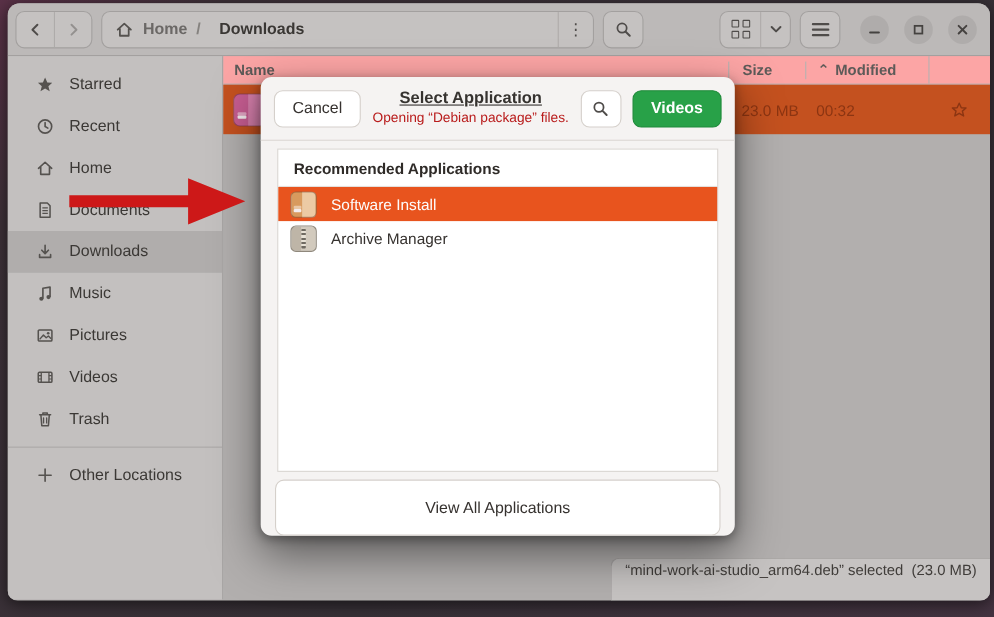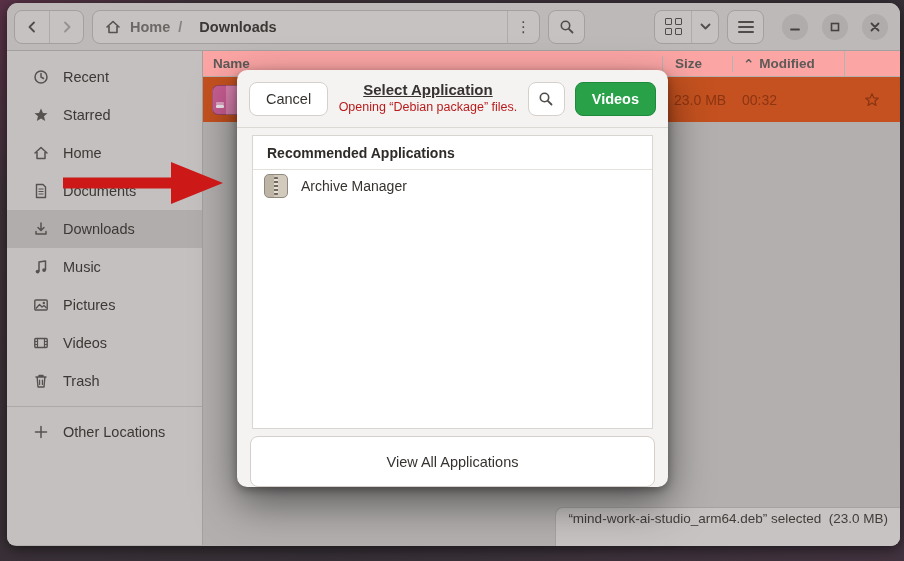--- a/index.html
+++ b/index.html
@@ -195,33 +195,33 @@
           </svg>
       </div>
     </div>
   </div>
 
   <div class="main">
     <div class="sidebar">
       <div class="side-item">
         <span class="sicon">
             <svg width="16" height="16" viewBox="0 0 16 16">
+              <path d="M8 1.5 L10 6 L14.5 6.3 L11 9.3 L12.2 14 L8 11.4 L3.8 14 L5 9.3 L1.5 6.3 L6 6 Z" fill="currentColor"></path>
+            </svg>
+          </span>
+        <span>Starred</span>
+      </div>
+      <div class="side-item">
+        <span class="sicon">
+            <svg width="16" height="16" viewBox="0 0 16 16">
               <circle cx="8" cy="8" r="6" fill="none" stroke="currentColor" stroke-width="1.5"></circle>
               <path d="M8 4.5 V8 L10.5 9.5" fill="none" stroke="currentColor" stroke-width="1.5" stroke-linecap="round"></path>
             </svg>
           </span>
         <span>Recent</span>
-      </div>
-      <div class="side-item">
-        <span class="sicon">
-            <svg width="16" height="16" viewBox="0 0 16 16">
-              <path d="M8 1.5 L10 6 L14.5 6.3 L11 9.3 L12.2 14 L8 11.4 L3.8 14 L5 9.3 L1.5 6.3 L6 6 Z" fill="currentColor"></path>
-            </svg>
-          </span>
-        <span>Starred</span>
       </div>
       <div class="side-item">
         <span class="sicon">
             <svg width="16" height="16" viewBox="0 0 16 16">
               <path d="M2 8 L8 2.5 L14 8 M4 7 V13.5 H12 V7" fill="none" stroke="currentColor" stroke-width="1.5" stroke-linejoin="round" stroke-linecap="round"></path>
             </svg>
           </span>
         <span>Home</span>
       </div>
       <div class="side-item">
@@ -332,20 +332,24 @@
       <svg width="16" height="16" viewBox="0 0 16 16">
           <circle cx="6.5" cy="6.5" r="4.2" fill="none" stroke="currentColor" stroke-width="1.6"></circle>
           <path d="M9.8 9.8 L13.5 13.5" stroke="currentColor" stroke-width="1.8" stroke-linecap="round"></path>
         </svg>
     </div>
     <div class="dlg-btn dlg-select">Videos</div>
   </div>
 
   <div class="list-box">
     <div class="list-box-header">Recommended Applications</div>
+    <div class="app-row selected">
+      <div class="deb-icon deb-tan app-icon-sm"></div>
+      <span>Software Install</span>
+    </div>
     <div class="app-row">
       <div class="zip-icon"></div>
       <span>Archive Manager</span>
     </div>
   </div>
 
   <div class="view-all">View All Applications</div>
 </div>
 
 <svg class="arrow" width="175" height="54" viewBox="0 0 175 54">

